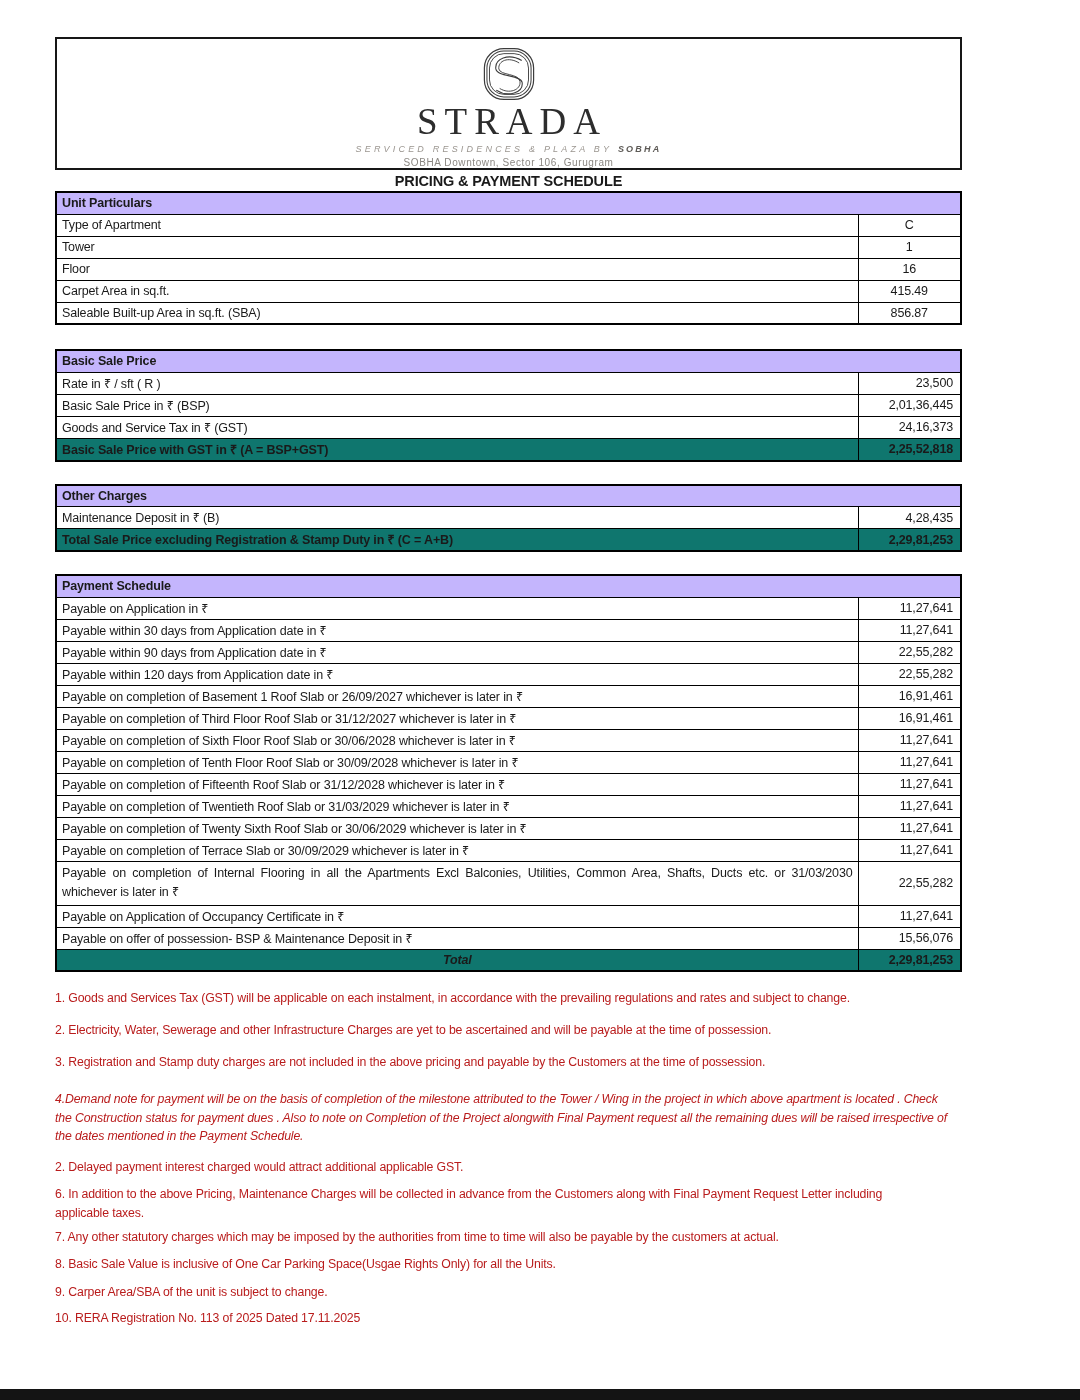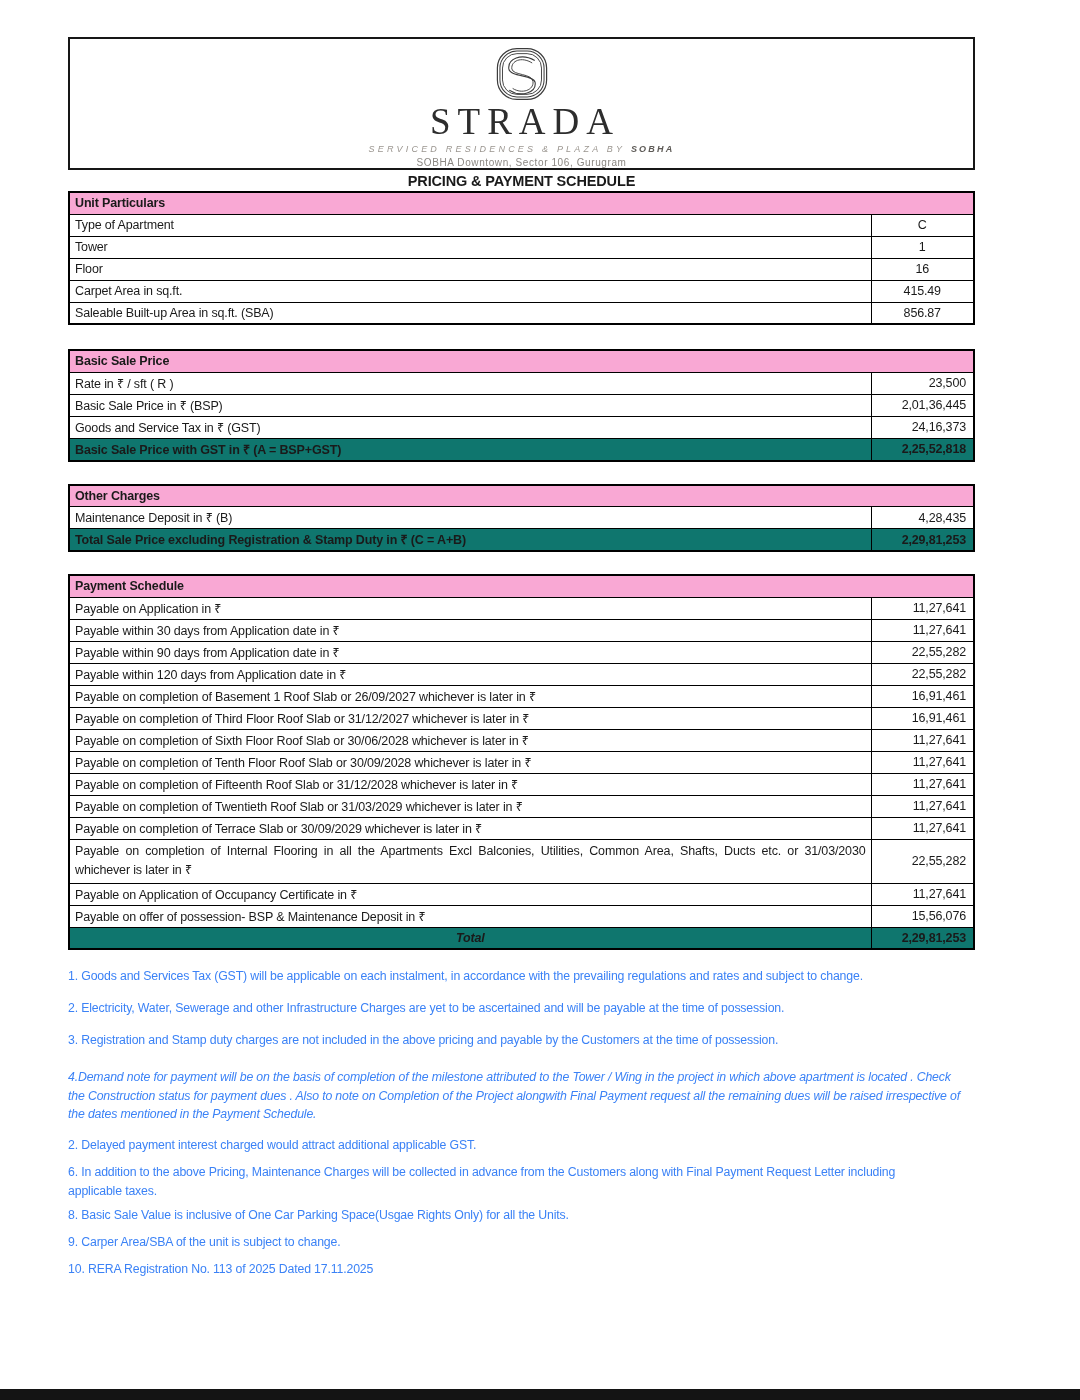--- a/index.html
+++ b/index.html
@@ -3,21 +3,21 @@
 <meta charset="utf-8">
 <style>
   * { margin:0; padding:0; box-sizing:border-box; }
   html,body { background:#ffffff; }
   body {
     width:1080px; height:1400px; position:relative;
     font-family:"Liberation Sans", sans-serif;
     color:#1a1a1a; letter-spacing:-0.15px;
   }
   .page { position:absolute; inset:0; background:#fff; overflow:hidden; }
-  .content { position:absolute; left:55px; top:0; width:907px;margin-left:13px; }
+  .content { position:absolute; left:55px; top:0; width:907px; }
 
   
   .logo-box {
     margin-top:37px; height:133px; border:2px solid #161616;
     display:flex; flex-direction:column; align-items:center; justify-content:flex-start;
     padding-top:7px;
   }
   .emblem { width:56px; height:58px; }
   .brand {
     font-family:"Liberation Serif", serif; font-size:37px; line-height:1;
@@ -32,33 +32,33 @@
 
   
   table.tbl {
     width:100%; border-collapse:collapse; border:2px solid #000; table-layout:fixed;
   }
   .tbl td {
     border:1.5px solid #000; font-size:12.5px; padding:2px 5px; height:22px;
     vertical-align:middle; overflow:hidden;
   }
   .tbl td.head {
-    background:#f9a8d4; font-weight:bold; border-bottom:1.6px solid #000;
+    background:#c4b5fd; font-weight:bold; border-bottom:1.6px solid #000;
   }
   .tbl td.val { text-align:right; padding-right:7px; }
   .tbl td.val-c { text-align:center; }
   .tbl tr.total td { background:#0f766e; font-weight:bold; }
   .tbl td.label-c { text-align:center; font-weight:bold;font-style:italic; }
   .tbl tr.tall td { height:44px; }
   .tbl tr.tall td.lbl { text-align:justify; line-height:1.5; padding-top:1px; padding-bottom:1px; }
   .gap22 { height:22px; }
   .gap24 { height:24px; }
 
   
-  .notes { margin-top:17px; font-size:12.3px; color:#3b82f6; }
+  .notes { margin-top:17px; font-size:12.3px; color:#b91c1c; }
   .note { line-height:1.5; }
   .n1 { margin-bottom:14px; }
   .n2 { margin-bottom:13px; }
   .n3 { margin-bottom:19px; }
   .n4 { margin-bottom:12px; width:895px;font-style:italic; }
   .n5 { margin-bottom:9px; }
   .n6 { margin-bottom:6px; width:880px; }
   .n7 { margin-bottom:9px; }
   .n8 { margin-bottom:9px; }
   .n9 { margin-bottom:8px; }
@@ -217,20 +217,24 @@
           </tr>
       <tr>
             <td class="lbl">Payable on completion of Fifteenth Roof Slab or 31/12/2028 whichever is later in ₹</td>
             <td class="val">11,27,641</td>
           </tr>
       <tr>
             <td class="lbl">Payable on completion of Twentieth Roof Slab or 31/03/2029 whichever is later in ₹</td>
             <td class="val">11,27,641</td>
           </tr>
       <tr>
+            <td class="lbl">Payable on completion of Twenty Sixth Roof Slab or 30/06/2029 whichever is later in ₹</td>
+            <td class="val">11,27,641</td>
+          </tr>
+      <tr>
             <td class="lbl">Payable on completion of Terrace Slab or 30/09/2029 whichever is later in ₹</td>
             <td class="val">11,27,641</td>
           </tr>
       <tr class="tall">
             <td class="lbl">Payable on completion of Internal Flooring in all the Apartments Excl Balconies, Utilities, Common Area, Shafts, Ducts etc. or 31/03/2030 whichever is later in ₹</td>
             <td class="val">22,55,282</td>
           </tr>
       <tr>
             <td class="lbl">Payable on Application of Occupancy Certificate in ₹</td>
             <td class="val">11,27,641</td>
@@ -246,20 +250,21 @@
     </tbody>
       </table>
 
     <div class="notes">
       <div class="note n1">1. Goods and Services Tax (GST) will be applicable on each instalment, in accordance with the prevailing regulations and rates and subject to change.</div>
       <div class="note n2">2. Electricity, Water, Sewerage and other Infrastructure Charges are yet to be ascertained and will be payable at the time of possession.</div>
       <div class="note n3">3. Registration and Stamp duty charges are not included in the above pricing and payable by the Customers at the time of possession.</div>
       <div class="note n4">4.Demand note for payment will be on the basis of completion of the milestone attributed to the Tower / Wing in the project in which  above apartment is located . Check the Construction status for payment dues . Also to note on Completion of the Project alongwith Final Payment request all the remaining dues will be raised irrespective of the dates mentioned in the Payment Schedule.</div>
       <div class="note n5">2. Delayed payment interest charged would attract additional applicable GST.</div>
       <div class="note n6">6. In addition to the above Pricing, Maintenance Charges will be collected in advance from the Customers along with Final Payment Request Letter including applicable taxes.</div>
+      <div class="note n7">7. Any other statutory charges which may be imposed by the authorities from time to time will also be payable by the customers at actual.</div>
       <div class="note n8">8. Basic Sale Value is inclusive of One Car Parking Space(Usgae Rights Only) for all the Units.</div>
       <div class="note n9">9. Carper Area/SBA of the unit is subject to change.</div>
       <div class="note n10">10. RERA Registration No. 113 of 2025 Dated 17.11.2025</div>
     </div>
 
   </div>
 
   <div class="bottom-bar"></div>
 </div>
 

